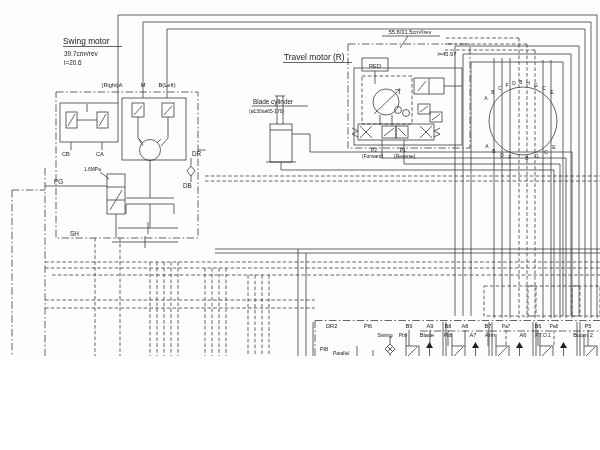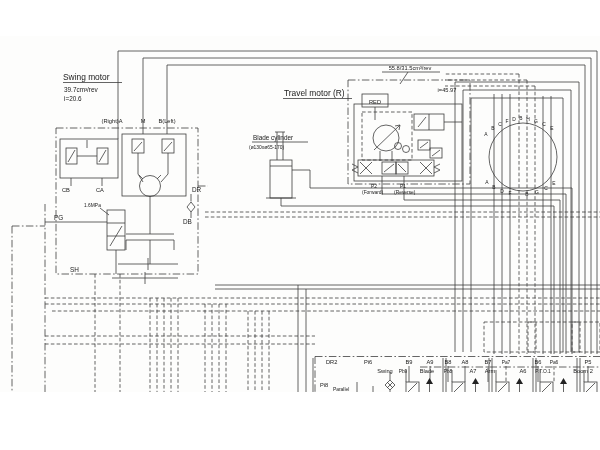--- a/index.html
+++ b/index.html
@@ -1,17 +1,17 @@
 <!DOCTYPE html>
 <html><head>
 <meta charset="utf-8">
 <style>
   html,body{margin:0;padding:0;background:#ffffff;}
   #screen{position:relative;width:600px;height:356px;overflow:hidden;background:#fdfdfc;
-          font-family:"Liberation Sans",sans-serif;margin-top:36px;}
+          font-family:"Liberation Sans",sans-serif;}
   svg{position:absolute;left:0;top:0;}
   svg text{fill:#1a1a1a;font-family:"Liberation Sans",sans-serif;}
   .s{stroke:#3e3e3e;stroke-width:.8;fill:none;}
   .dash{stroke-dasharray:3.6 2.2;}
   .dd{stroke-dasharray:7.5 2.4 1.6 2.4;}
   .f{fill:#222;stroke:none;}
   .t1{font-size:8.4px;}
   .t2{font-size:6.4px;}
   .t3{font-size:5.7px;}
   .t4{font-size:4.9px;}

